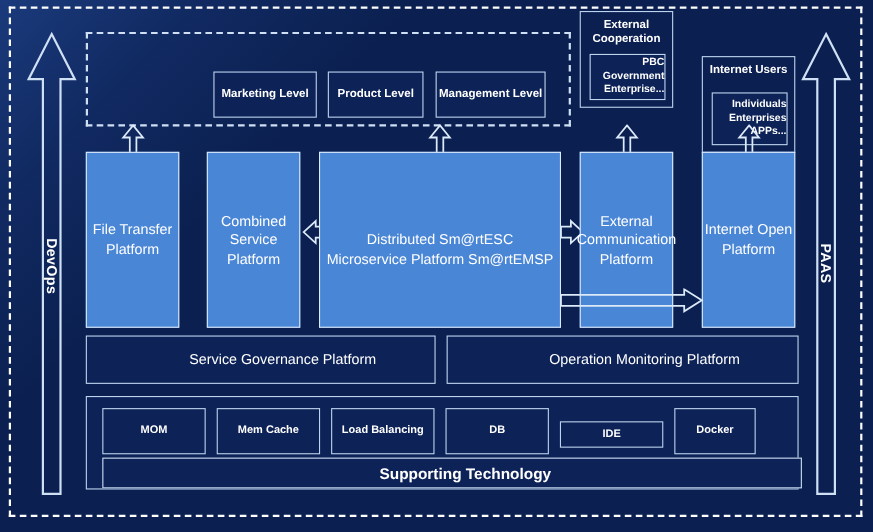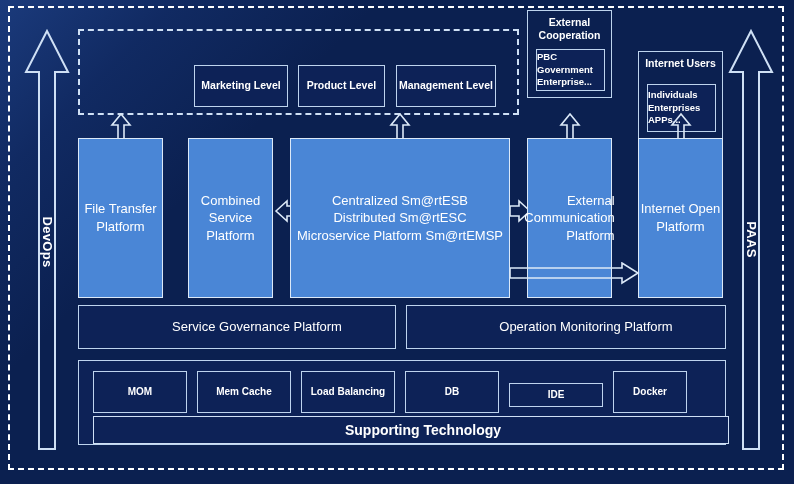--- a/index.html
+++ b/index.html
@@ -88,21 +88,21 @@
     position: absolute;
     box-sizing: border-box;
     border: 1.5px solid #bed4ee;
     background: #0d2257;
     color: #ffffff;
     font-size: 9.5px;
     font-weight: bold;
     display: flex;
     align-items: center;
     justify-content: center;
-    text-align: left;
+    text-align: right;
     line-height: 1.3;
   }
   .ext-outer {
     position: absolute;
     box-sizing: border-box;
     border: 1.5px solid #bed4ee;
     background: transparent;
   }
 
   
@@ -226,33 +226,33 @@
   </div>
 
   <div class="arrow" style="left:274px; top:198px;">
     <svg width="24" height="26" viewBox="0 0 24 26">
       <polygon points="2,13 13,3 13,8 22,8 22,18 13,18 13,23" fill="none" stroke="#dce9f8" stroke-width="1.6"></polygon>
     </svg>
   </div>
 
   <div class="pbox center-platform" style="left:290px; top:138px; width:220px; height:160px;">
     <span>
-      <span>Centralized Sm@rtESB</span><br>
+      <br>
       <span>Distributed Sm@rtESC</span><br>
       <span>Microservice Platform Sm@rtEMSP</span>
     </span>
   </div>
 
   <div class="arrow" style="left:508px; top:198px;">
     <svg width="24" height="26" viewBox="0 0 24 26">
       <polygon points="22,13 11,3 11,8 2,8 2,18 11,18 11,23" fill="none" stroke="#dce9f8" stroke-width="1.6"></polygon>
     </svg>
   </div>
 
-  <div class="pbox" style="left:527px; top:138px; width:85px; height:160px;text-align:right;">
+  <div class="pbox" style="left:527px; top:138px; width:85px; height:160px;">
     <span>External Communication Platform</span>
   </div>
 
   <div class="pbox" style="left:638px; top:138px; width:85px; height:160px;">
     <span>Internet Open Platform</span>
   </div>
 
   <div class="arrow" style="left:510px; top:262px;">
     <svg width="130" height="26" viewBox="0 0 130 26">
       <polygon points="0,6 112,6 112,1 128,11 112,21 112,16 0,16" fill="none" stroke="#dce9f8" stroke-width="1.6"></polygon>

